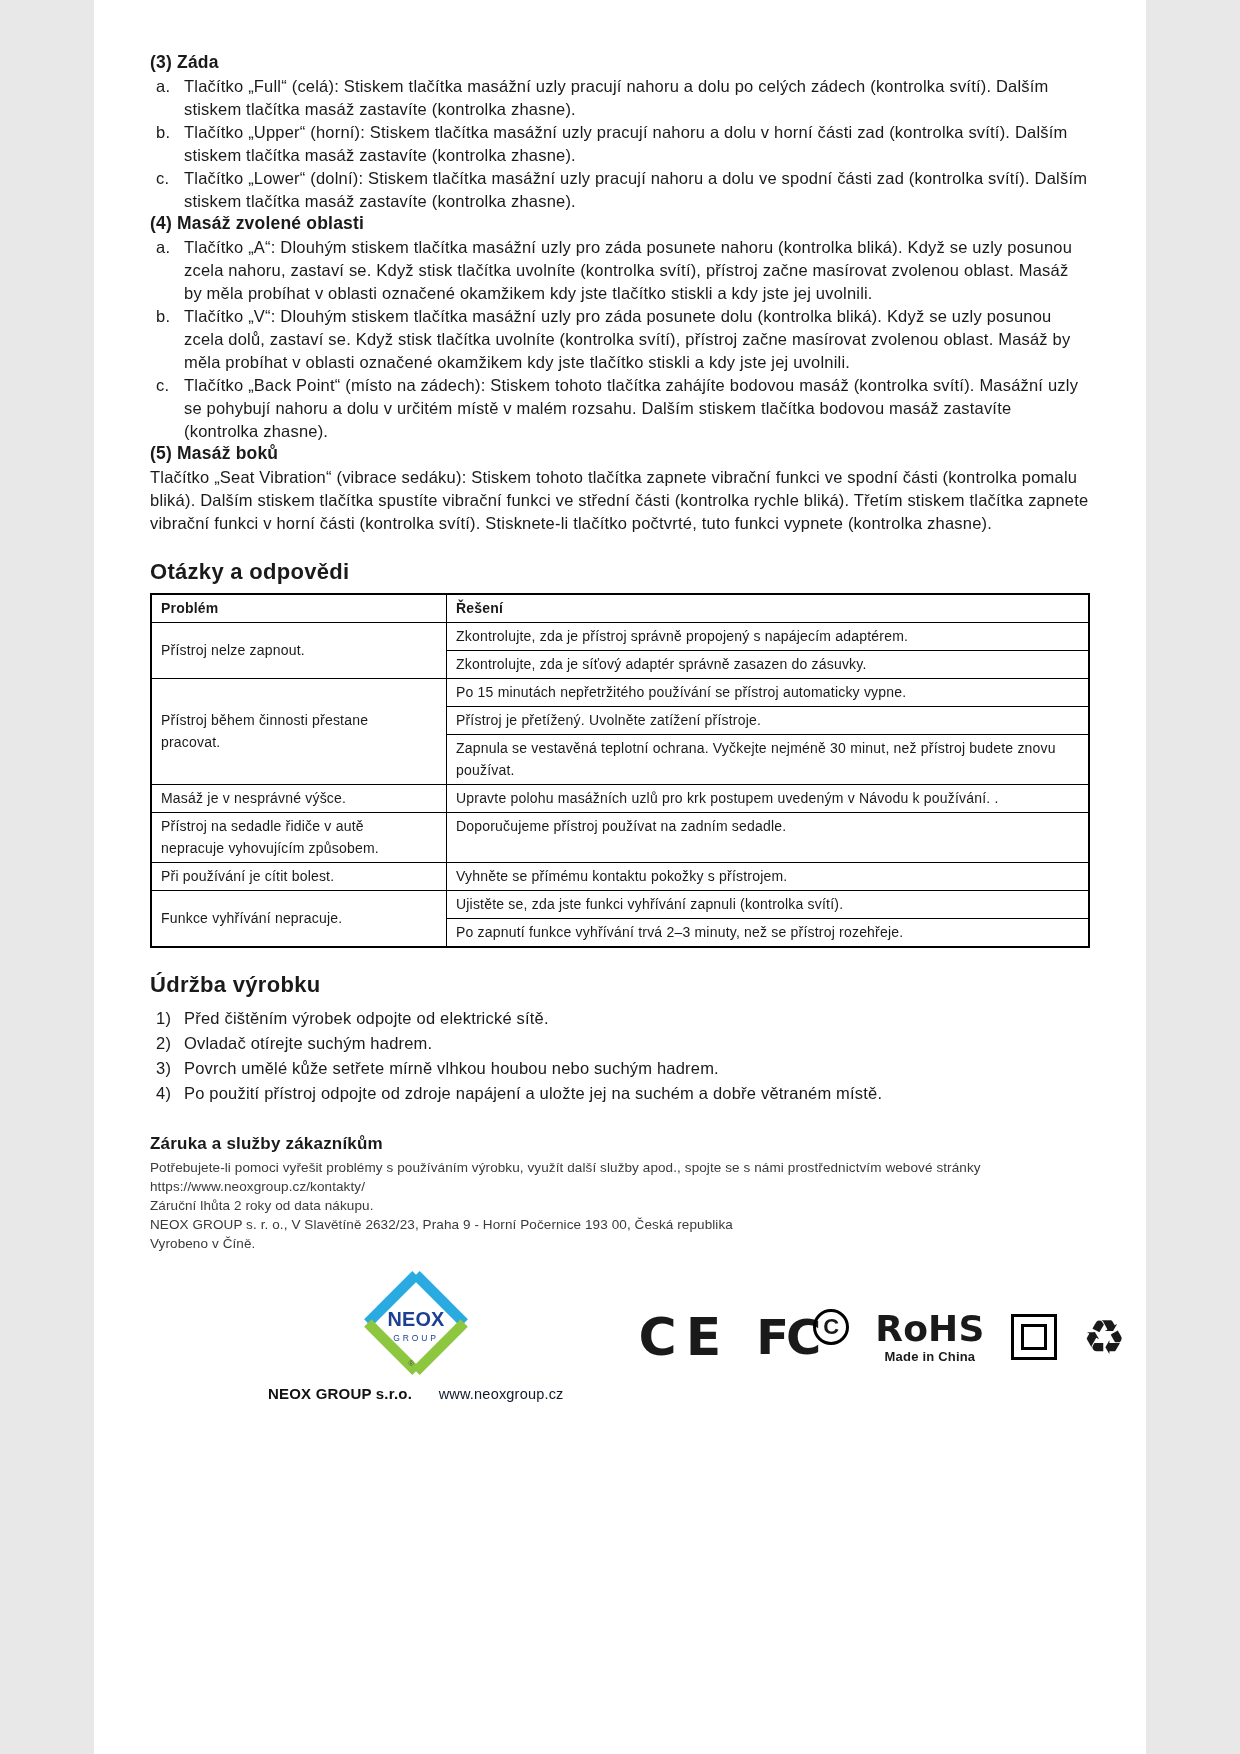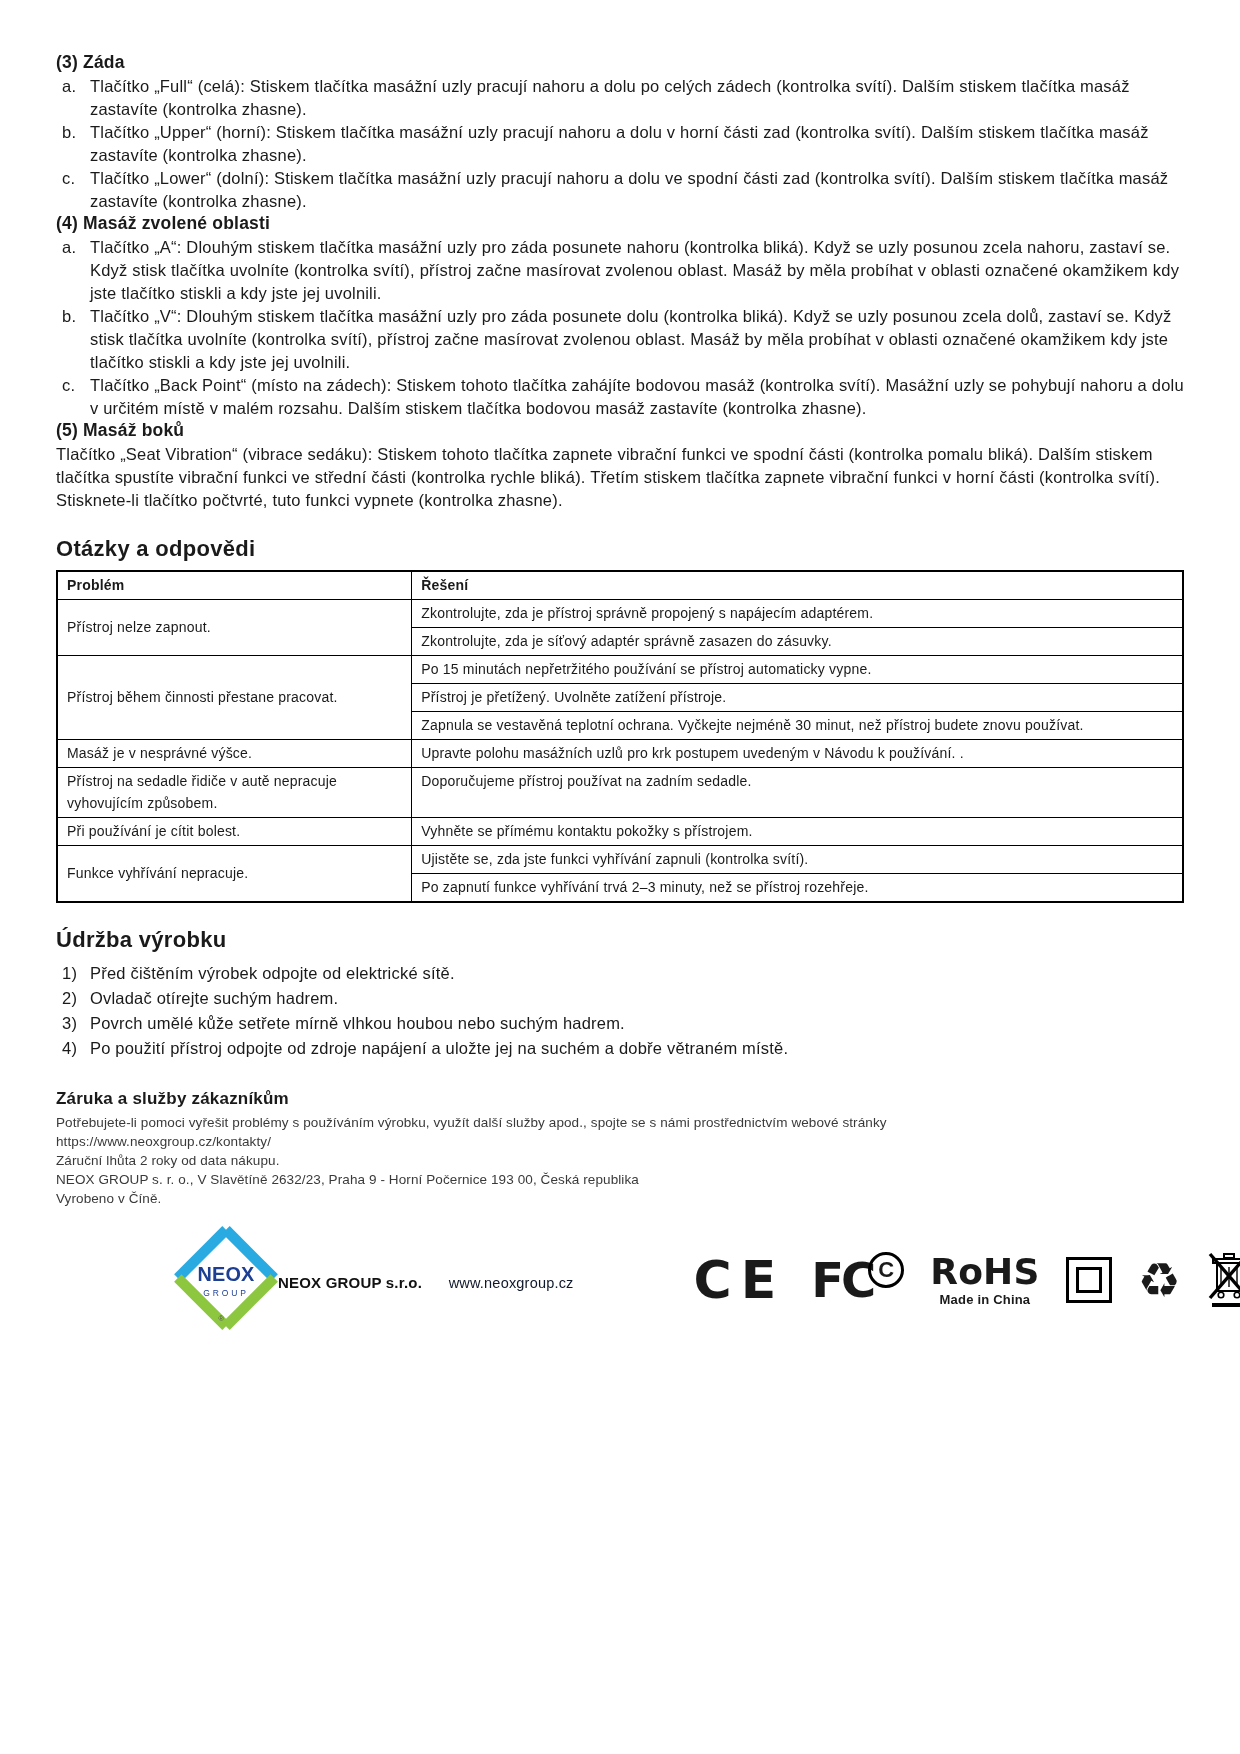--- a/index.html
+++ b/index.html
@@ -1,18 +1,18 @@
 <!DOCTYPE html>
 <html><head>
 <meta charset="utf-8">
 <style>
   * { box-sizing: border-box; }
   html, body { margin: 0; padding: 0; background: #e8e8e8; }
   .page {
-    width: 1240px; height: 1754px; margin: 0 auto; background: #ffffff;
+    width: 1052px; height: 1754px; margin: 0 auto; background: #ffffff;
     color: #1a1a1a; font-family: "Liberation Sans", sans-serif;
     padding: 52px 56px 0 56px; position: relative; overflow: hidden;
     letter-spacing: 0.2px;
   }
   
   .sec-h { font-size: 17.5px; font-weight: 700; margin: 0 0 2px 0; }
   .li { display: flex; align-items: flex-start; padding-left: 6px; font-size: 16.5px; line-height: 23px; }
   .li .m { flex: 0 0 28px; }
   .li .t { flex: 1; }
   .para { font-size: 16.5px; line-height: 23px; margin: 0; }
@@ -30,25 +30,25 @@
   .maint .li { line-height: 25px; }
   .maint .li .m { flex: 0 0 28px; }
 
   
   .w-h { margin-top: 28px; font-size: 17px; margin-bottom: 4px; }
   .small { font-size: 13.5px; line-height: 19px; color: #3a3a3a; letter-spacing: 0.1px; }
   .small.link { cursor: pointer; }
 
   
   .brandrow { margin-top: 18px; display: flex; align-items: center; }
-  .brand-col { margin-left: 118px; display: flex; flex-direction: row; align-items: center; }
+  .brand-col { margin-left: 118px; display: flex; flex-direction: column; align-items: center; }
   .brand-line { margin-top: 6px; white-space: nowrap; }
   .brand-line .company { font-weight: 700; font-size: 15px; color: #111; }
   .brand-line .site { font-size: 14.5px; color: #0f172a; margin-left: 22px; }
-  .marks { margin-left: 120px; display: flex; align-items: center; gap: 26px; }
+  .marks { margin-left: 75px; display: flex; align-items: center; gap: 26px; }
   .ce { font-size: 52px; font-weight: 600; letter-spacing: 9px; font-family: "DejaVu Sans", sans-serif; }
   .fcc { display: flex; align-items: flex-start; }
   .fcc-main { font-size: 48px; font-weight: 700; letter-spacing: -3px; font-family: "DejaVu Sans", sans-serif; }
   .fcc-circle { width: 36px; height: 36px; border: 3.5px solid #000; border-radius: 50%;
     display: inline-flex; align-items: center; justify-content: center;
     margin-left: -5px; font-size: 22px; font-weight: 700; }
   .rohs { text-align: center; line-height: 1; }
   .rohs .r1 { font-size: 36px; font-weight: 800; font-family: "DejaVu Sans", sans-serif; text-align: right; }
   .rohs .r2 { font-size: 13px; font-weight: 700; margin-top: 3px; }
   .class2 { width: 46px; height: 46px; border: 3.5px solid #000; display: flex; align-items: center; justify-content: center; }

